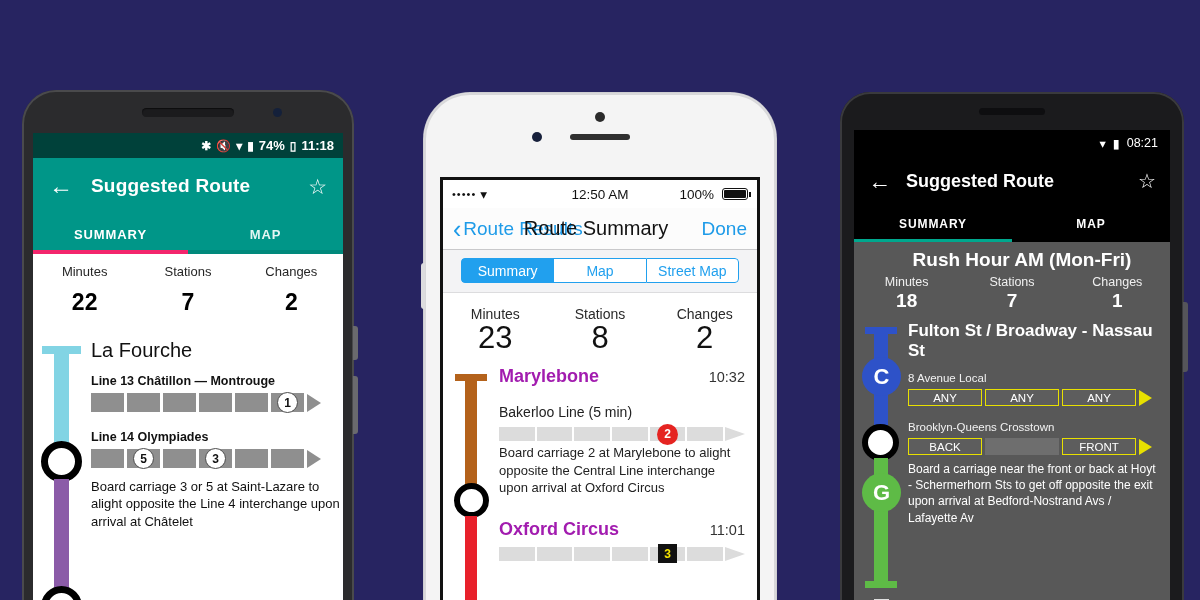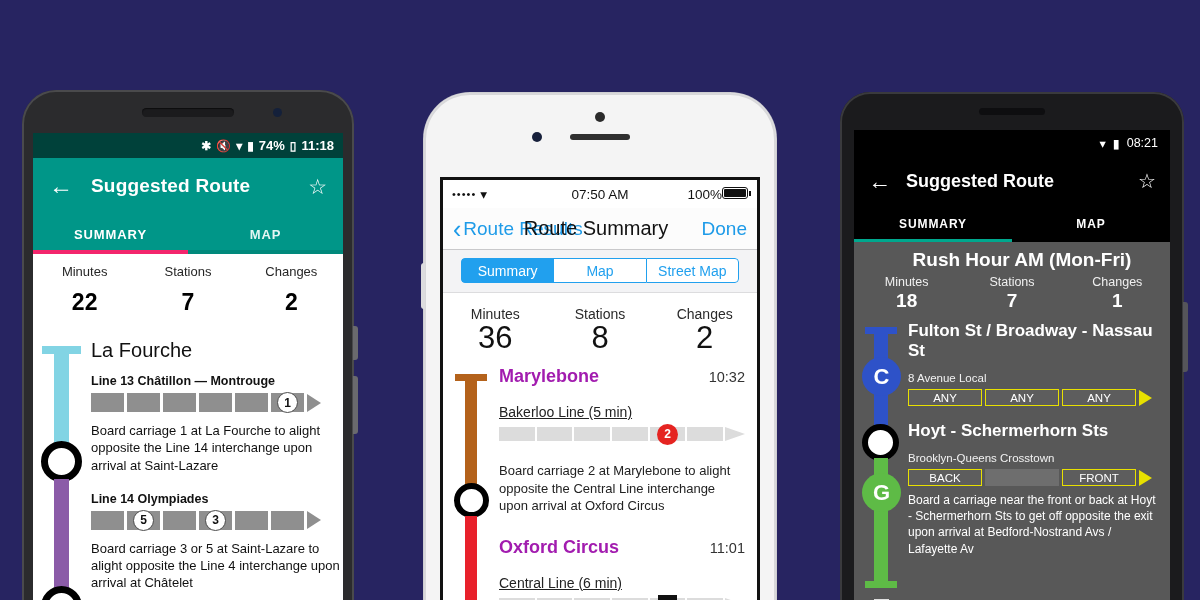--- a/index.html
+++ b/index.html
@@ -128,21 +128,21 @@
   #phone2 .p2-sidebtn { position:absolute; left:-3px; top:170px; width:4px; height:46px;
     background:#dcdcde; border-radius:3px 0 0 3px; }
 
   .ios-status {
     height:28px; display:flex; align-items:center; padding:0 9px;
     font-size:13.5px; color:#111; background:#fff;
   }
   .ios-status .left  { flex:1; display:flex; align-items:center; gap:4px; }
   .ios-status .dots  { letter-spacing:1px; font-size:11px; }
   .ios-status .mid   { flex:1; text-align:center; font-weight:500; }
-  .ios-status .right { flex:1; display:flex; align-items:flex-start; justify-content:flex-end; gap:0; }
+  .ios-status .right { flex:1; display:flex; align-items:center; justify-content:flex-end; gap:8px; }
   .ios-status .batt  {
     width:26px; height:12px; border:1.5px solid #111; border-radius:3px;
     position:relative; background:#111; background-clip:content-box; padding:1px;
   }
   .ios-status .batt:after {
     content:""; position:absolute; right:-4px; top:3px; width:2px; height:5px; background:#111;
   }
   .ios-nav {
     height:42px; display:flex; align-items:center; padding:0 10px;
     border-bottom:1px solid #c9c9cb; background:#fcfcfc;
@@ -165,22 +165,22 @@
 
   .ios-stats { display:flex; padding:13px 0 10px; }
   .ios-stats .cell { flex:1; text-align:center; }
   .ios-stats .lab { font-size:14px; color:#2a2a2a; }
   .ios-stats .val { font-size:31px; color:#111; margin-top:-2px; }
 
   .ios-route { position:relative; padding-left:56px; padding-right:12px; }
   .ios-row { display:flex; align-items:baseline; }
   .ios-stop { font-size:18px; font-weight:bold; color:#a21caf; flex:1; }
   .ios-time { font-size:14.5px; color:#333; }
-  .ios-leg  { font-size:14px; color:#222; margin-top:17px;text-decoration:underline; }
-  .ios-instr{ font-size:13px; color:#222; line-height:1.35; margin-top:21px; }
+  .ios-leg  { font-size:14px; color:#222; margin-top:17px; }
+  .ios-instr{ font-size:13px; color:#222; line-height:1.35; margin-top:3px; }
   .ios-carr { display:flex; align-items:center; margin-top:7px; height:14px; }
   .ios-carr .c { width:47px; height:14px; background:#dcdcdc; margin-right:2px;
                  display:flex; align-items:center; justify-content:center; }
   .ios-carr .nose { width:0;height:0;border-top:7px solid transparent;
                     border-bottom:7px solid transparent;border-left:20px solid #dcdcdc; }
   .ios-carr .pin-r { width:21px;height:21px;border-radius:50%;background:#E52421;color:#fff;
                      font-size:12px;font-weight:bold;display:flex;align-items:center;justify-content:center; }
   .ios-carr .pin-b { width:19px;height:19px;background:#111;color:#F6E500;
                      font-size:12px;font-weight:bold;display:flex;align-items:center;justify-content:center; }
 
@@ -298,21 +298,20 @@
             <div class="c"></div>
             <div class="c"></div>
             <div class="c"></div>
             <div class="c"></div>
             <div class="c"></div>
             <div class="c mark">
               <span class="num">1</span>
             </div>
             <div class="nose"></div>
           </div>
-          <div class="instr">Board carriage 1 at La Fourche to alight opposite the Line 14 interchange upon arrival at Saint-Lazare</div>
         </div>
 
         <div style="margin-top:18px;">
           <div class="legname">Line 14 Olympiades</div>
           <div class="carr">
             <div class="c"></div>
             <div class="c mark">
               <span class="num">5</span>
             </div>
             <div class="c"></div>
@@ -336,21 +335,21 @@
     <div class="p2-sensor"></div>
     <div class="p2-sidebtn"></div>
 
     <div class="p2-screen">
 
       <div class="ios-status">
         <span class="left">
           <span class="dots">•••••</span>
           <span>▾</span>
         </span>
-        <span class="mid">07:50 AM</span>
+        <span class="mid">12:50 AM</span>
         <span class="right">
           <span>100%</span>
           <span class="batt"></span>
         </span>
       </div>
 
       <div class="ios-navwrap">
         <div class="ios-nav">
           <span class="bk">
             <span class="chev">‹</span>
@@ -365,21 +364,21 @@
         <div class="ios-seg">
           <div class="s active">Summary</div>
           <div class="s">Map</div>
           <div class="s">Street Map</div>
         </div>
       </div>
 
       <div class="ios-stats">
         <div class="cell">
           <div class="lab">Minutes</div>
-          <div class="val">36</div>
+          <div class="val">23</div>
         </div>
         <div class="cell">
           <div class="lab">Stations</div>
           <div class="val">8</div>
         </div>
         <div class="cell">
           <div class="lab">Changes</div>
           <div class="val">2</div>
         </div>
       </div>
@@ -410,21 +409,20 @@
             <div class="nose"></div>
           </div>
           <div class="ios-instr">Board carriage 2 at Marylebone to alight opposite the Central Line interchange upon arrival at Oxford Circus</div>
         </div>
 
         <div style="margin-top:22px;">
           <div class="ios-row">
             <span class="ios-stop">Oxford Circus</span>
             <span class="ios-time">11:01</span>
           </div>
-          <div class="ios-leg">Central Line (6 min)</div>
           <div class="ios-carr">
             <div class="c"></div>
             <div class="c"></div>
             <div class="c"></div>
             <div class="c"></div>
             <div class="c">
               <span class="pin-b">3</span>
             </div>
             <div class="c"></div>
             <div class="nose"></div>
@@ -494,21 +492,20 @@
             <div class="d-leg">8 Avenue Local</div>
             <div class="d-carr">
               <div class="c on">ANY</div>
               <div class="c on">ANY</div>
               <div class="c on">ANY</div>
               <div class="nose"></div>
             </div>
           </div>
 
           <div style="margin-top:15px;">
-            <div class="d-stop">Hoyt - Schermerhorn Sts</div>
             <div class="d-leg">Brooklyn-Queens Crosstown</div>
             <div class="d-carr">
               <div class="c on">BACK</div>
               <div class="c off"></div>
               <div class="c on">FRONT</div>
               <div class="nose"></div>
             </div>
             <div class="d-instr">Board a carriage near the front or back at Hoyt - Schermerhorn Sts to get off opposite the exit upon arrival at Bedford-Nostrand Avs / Lafayette Av</div>
           </div>
 

